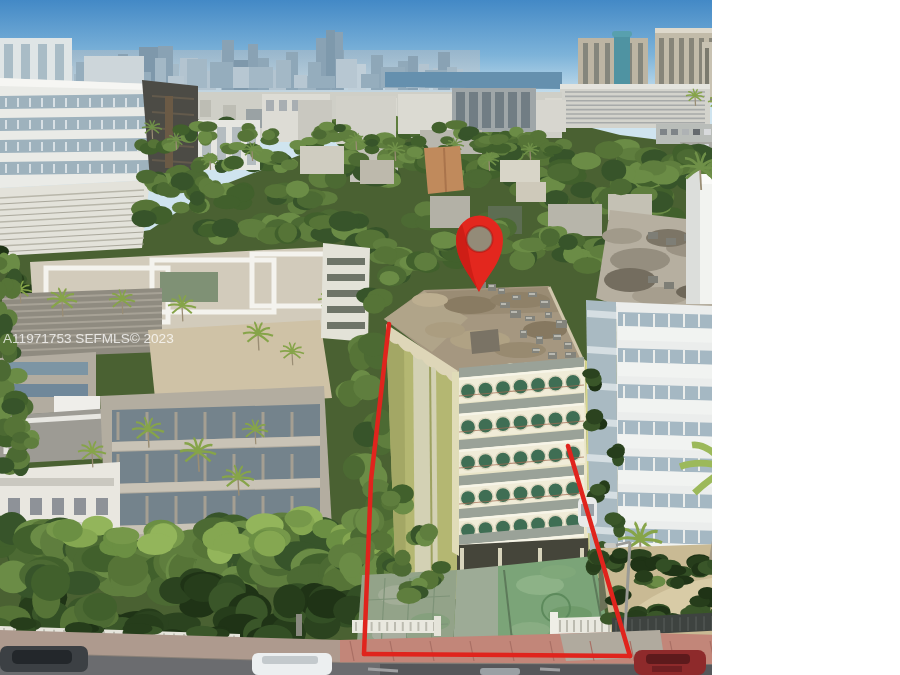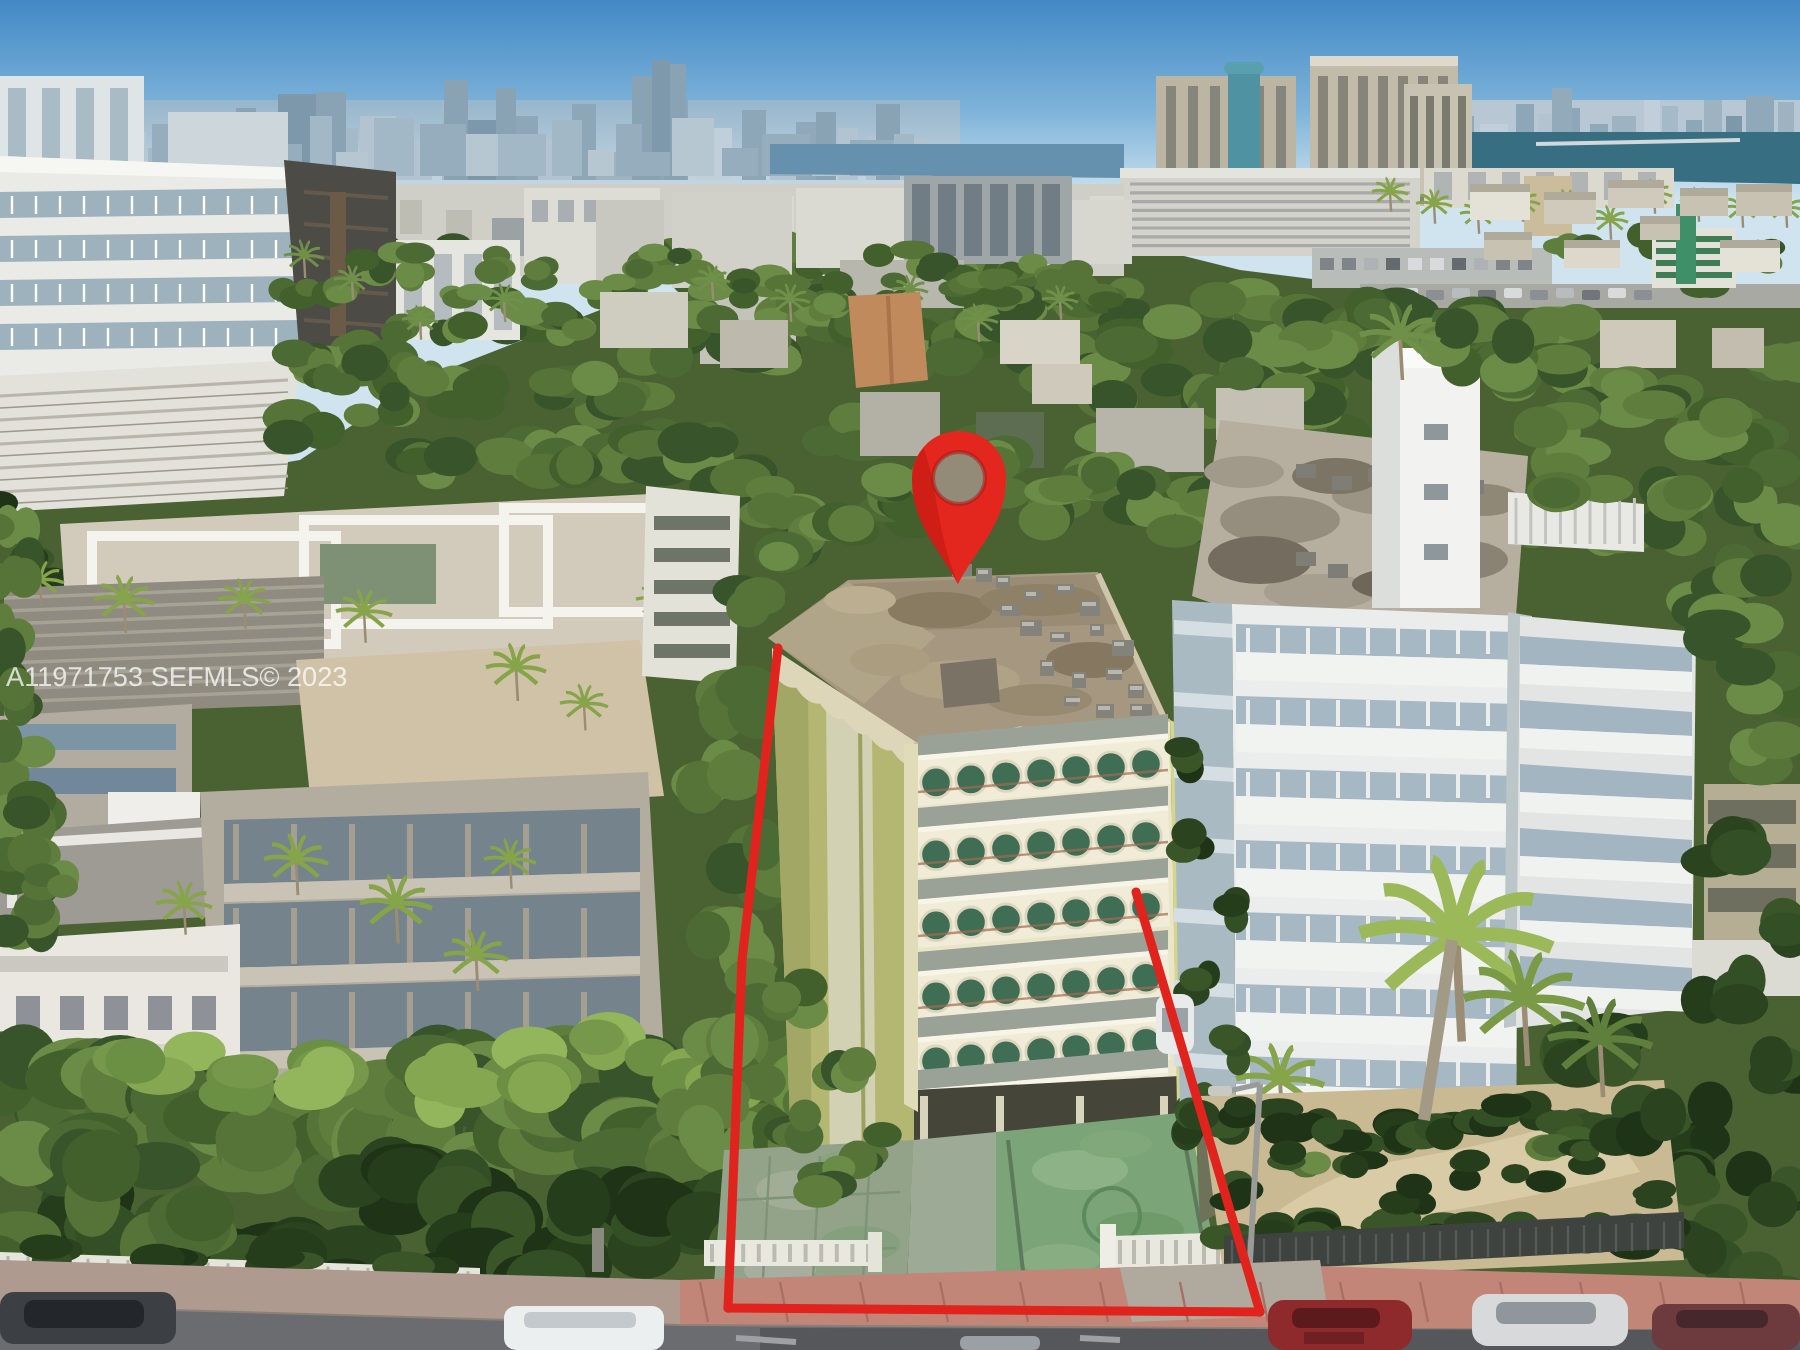--- a/index.html
+++ b/index.html
@@ -1,16 +1,16 @@
 <!DOCTYPE html>
 <html><head>
 <meta charset="utf-8">
 <style>
 html,body{margin:0;padding:0;}
-#scene{width:900px;height:675px;position:relative;overflow:hidden;font-family:"Liberation Sans",sans-serif;background:#cfe4ef;text-align:center;}
+#scene{width:712px;height:675px;position:relative;overflow:hidden;font-family:"Liberation Sans",sans-serif;background:#cfe4ef;text-align:center;}
 </style>
 </head>
 <body>
 <div id="scene">
 <svg width="900" height="675" viewBox="0 0 900 675">
 <defs>
 <linearGradient id="sky" x1="0" y1="0" x2="0" y2="1">
 <stop offset="0" stop-color="#4389c6"></stop>
 <stop offset="0.55" stop-color="#7db3d9"></stop>
 <stop offset="1" stop-color="#cfe4ef"></stop>

